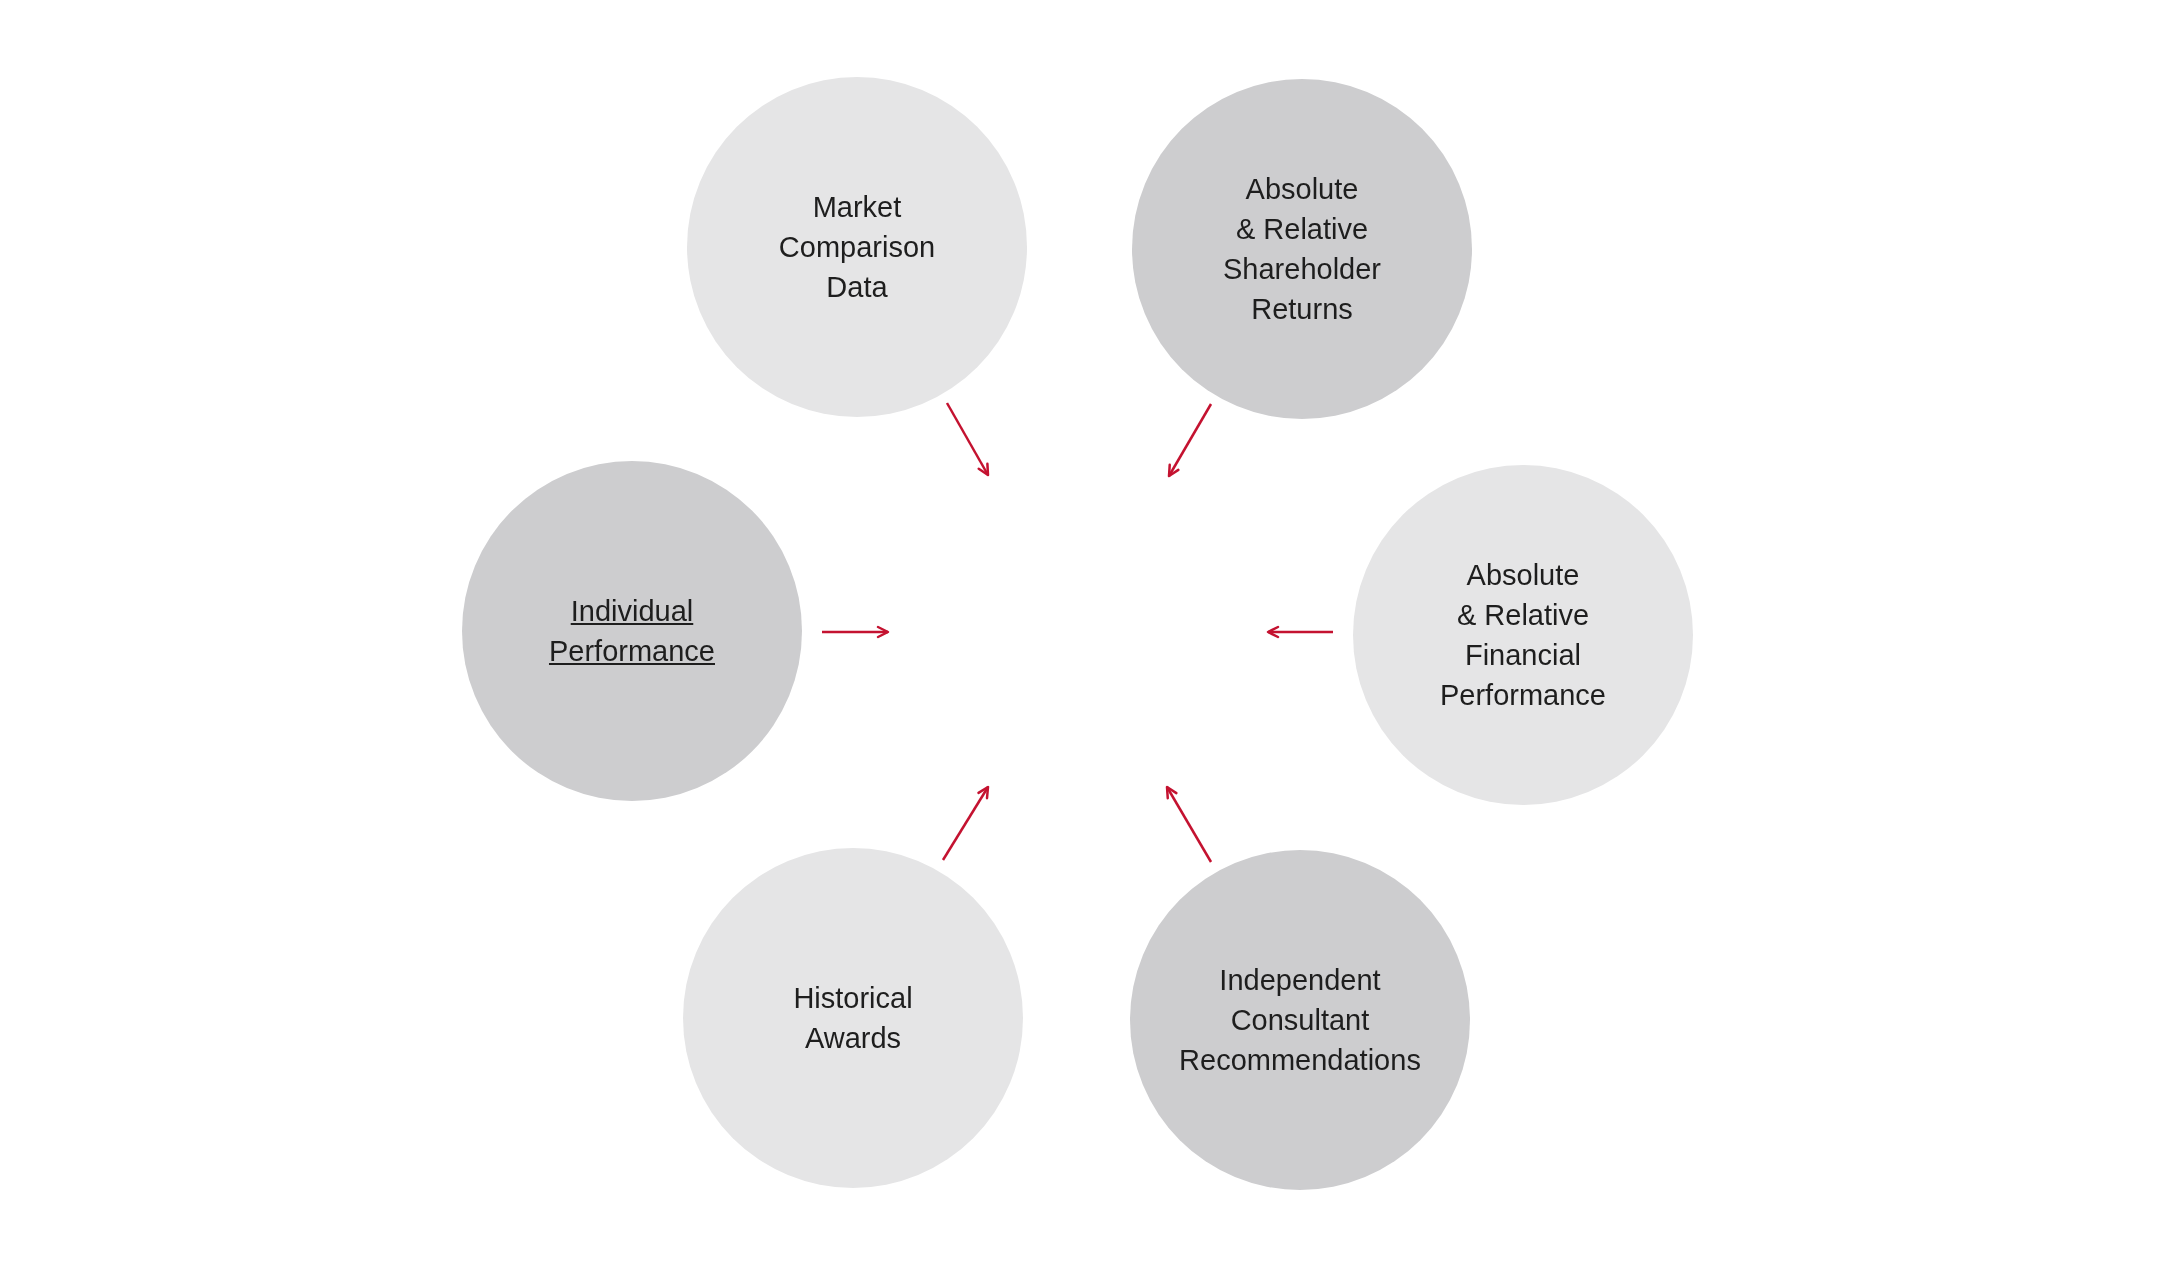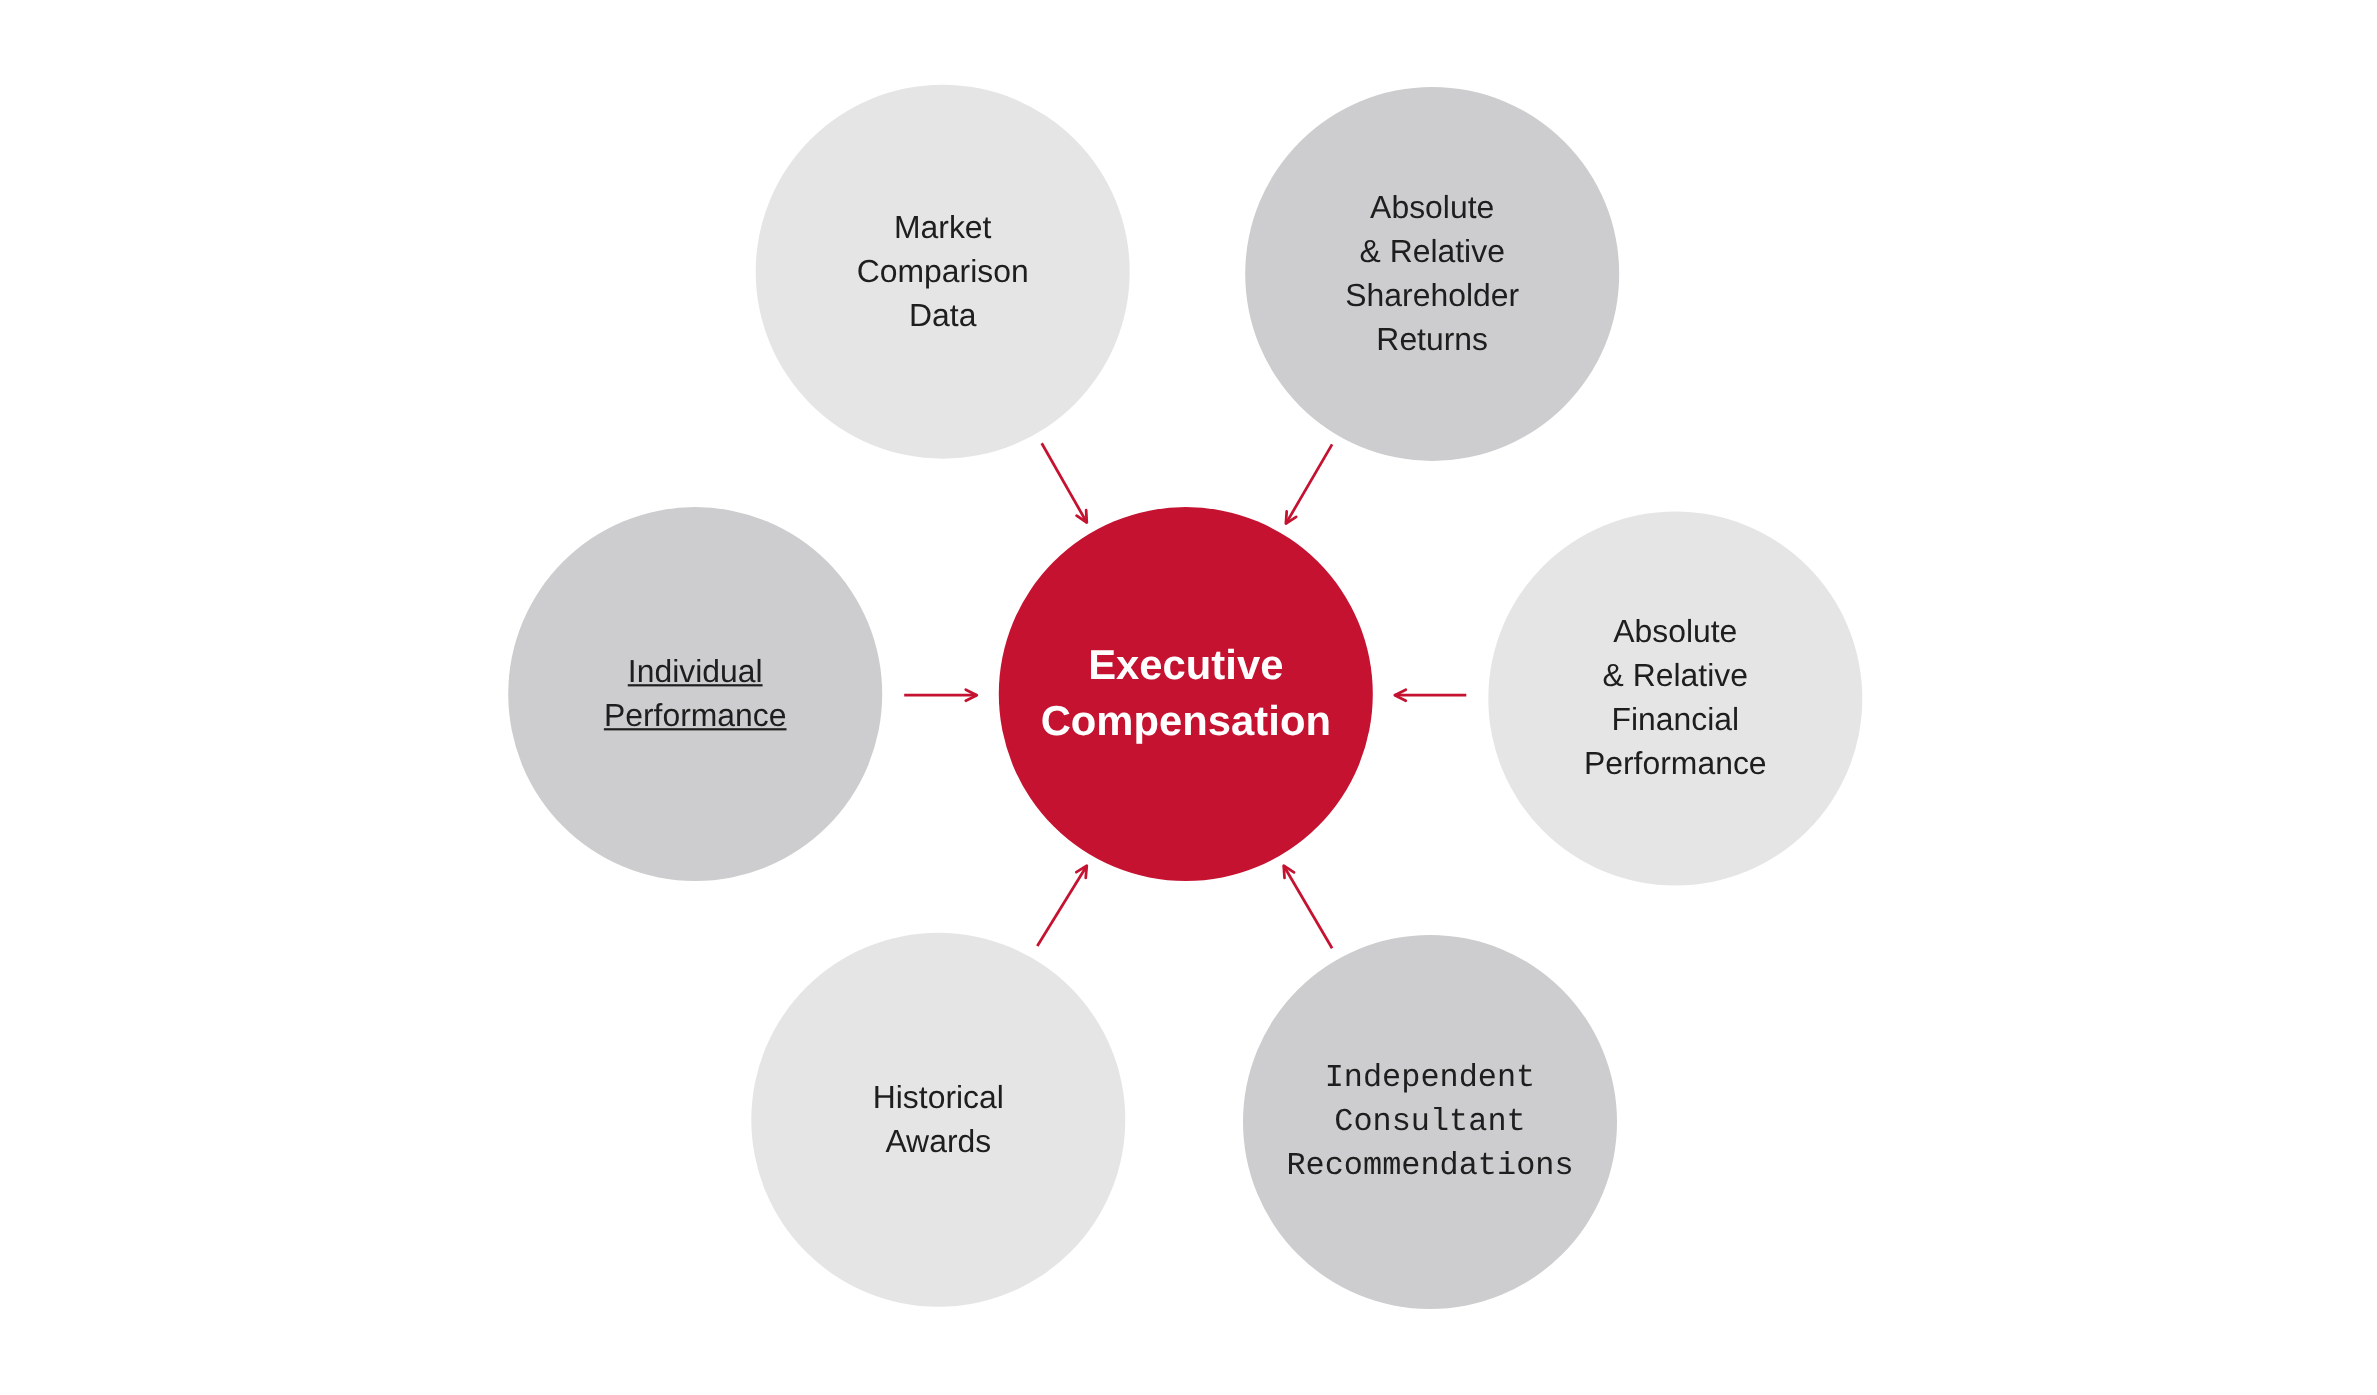--- a/index.html
+++ b/index.html
@@ -66,21 +66,21 @@
     line-height:1.35;
     font-weight:bold;
     color:var(--center-text);
   }
   
   .pos-market{left:687px;top:77px;}
   .pos-shareholder{left:1132px;top:79px;}
   .pos-individual{left:462px;top:461px;text-decoration:underline;}
   .pos-financial{left:1353px;top:465px;}
   .pos-historical{left:683px;top:848px;}
-  .pos-independent{left:1130px;top:850px;font-family:Liberation Mono, monospace;}
+  .pos-independent{left:1130px;top:850px;}
   .pos-center{left:908px;top:461px;}
 </style>
 </head>
 <body>
 
 <div class="canvas">
 
   <svg class="arrows" viewBox="0 0 2161 1268" xmlns="http://www.w3.org/2000/svg">
     <defs>
       <marker id="ah" markerWidth="18" markerHeight="18" refX="12" refY="7" orient="auto" markerUnits="userSpaceOnUse">
@@ -106,24 +106,20 @@
 &amp; Relative
 Shareholder
 Returns</span>
   </div>
 
   <div class="node dark pos-individual">
     <span class="node-label">Individual
 Performance</span>
   </div>
 
-  <div class="node center-node pos-center">
-    <span class="center-label">Executive
-Compensation</span>
-  </div>
 
   <div class="node light pos-financial">
     <span class="node-label">Absolute
 &amp; Relative
 Financial
 Performance</span>
   </div>
 
   <div class="node light pos-historical">
     <span class="node-label">Historical

